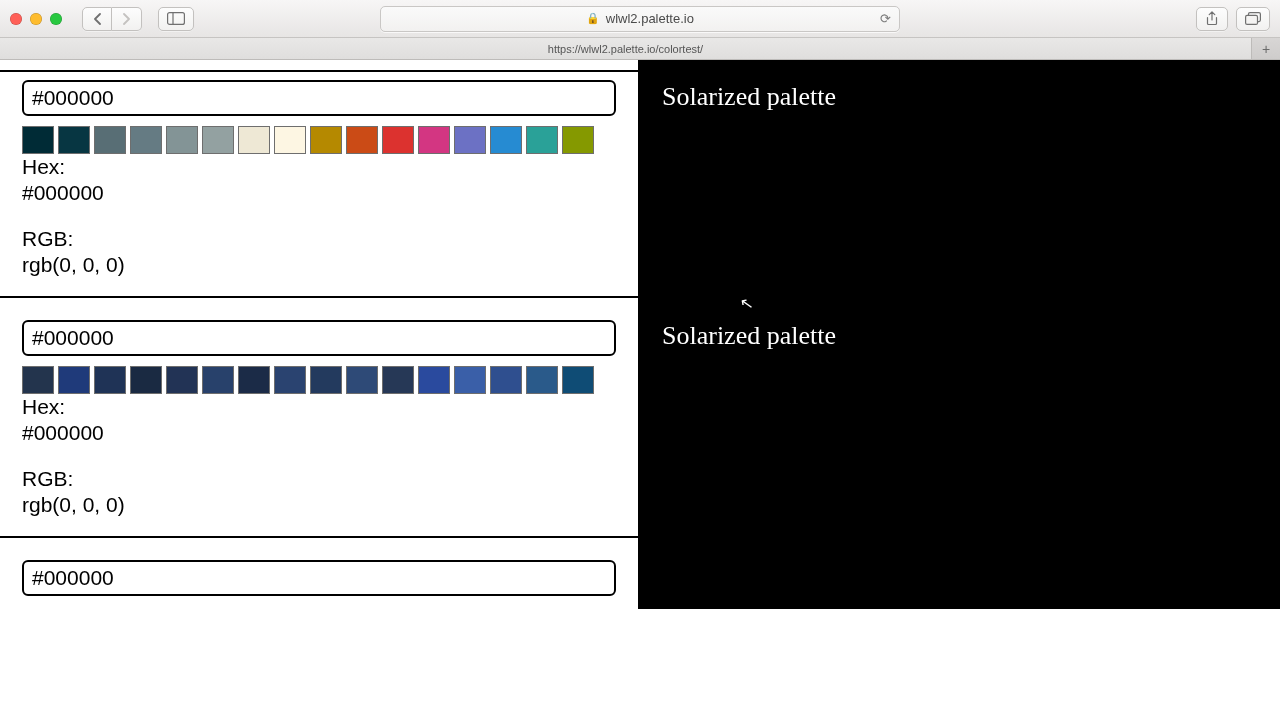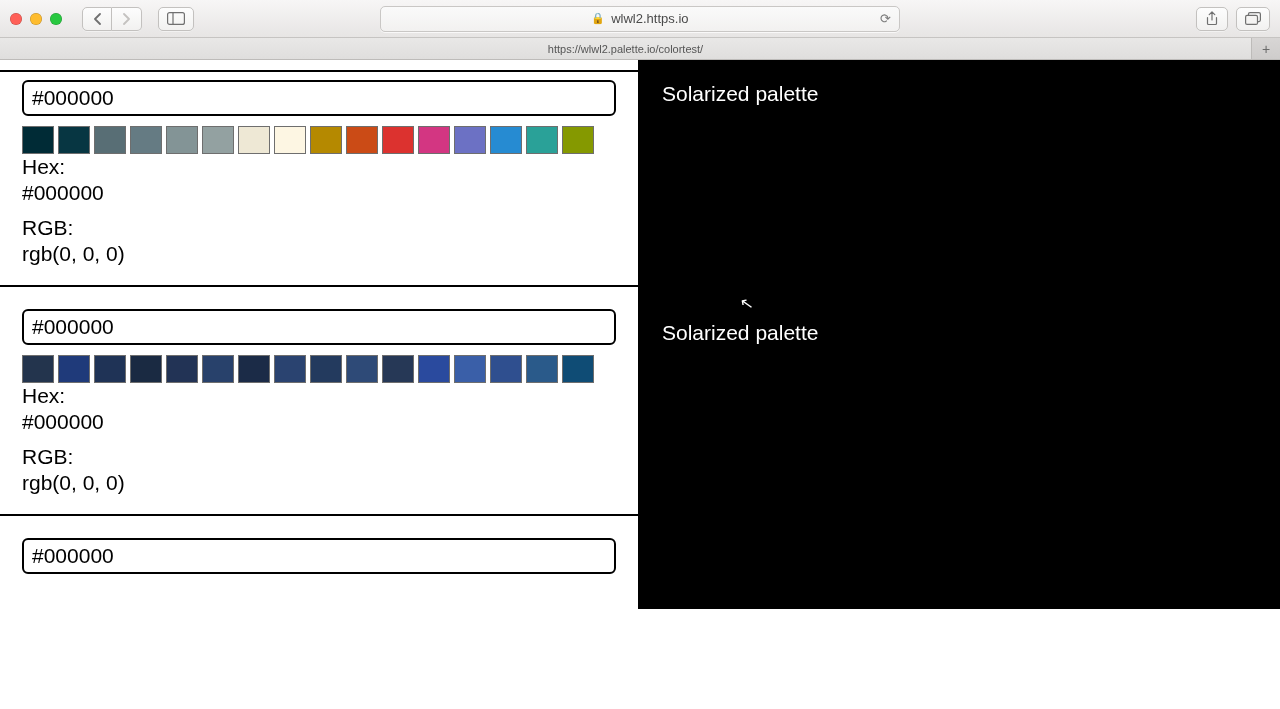--- a/index.html
+++ b/index.html
@@ -83,27 +83,27 @@
   .hex-input{
     width:100%; height:36px;
     border:2px solid #000; border-radius:6px;
     font-size:21px; padding:2px 8px;
     font-family:inherit;
     outline:none;
   }
   .swatches{ margin-top:10px; display:flex; gap:4px; flex-wrap:wrap;}
   .sw{ width:32px; height:28px; border:1px solid #6e6e6e; flex:none;}
   .lbl{margin-top:0; line-height:1.25;}
-  .lbl2{margin-top:8px; line-height:1.25;}
+  .lbl2{margin-top:19px; line-height:1.25;}
   .right-panel{
     padding:22px 22px;
     height:239px;
     border-bottom:0;
   }
-  .right-title{font-size:21px;}
+  .right-title{font-size:26px;font-family:Liberation Serif, serif;}
   
   .fake-cursor{
     position:absolute; left:740px; top:234px;
     font-size:16px; color:#fff; pointer-events:none;
     text-shadow:0 0 2px #000,0 0 2px #000;
     transform:rotate(-10deg);
   }
   
   .bottom-blank{height:100px; background:#fff;}
   svg{display:block;}
@@ -133,21 +133,21 @@
 
   <div class="tb-btn sidebar-btn">
     <svg width="18" height="13" viewBox="0 0 18 13">
       <rect x="0.6" y="0.6" width="16.8" height="11.8" rx="2" fill="none" stroke="#707070" stroke-width="1.2"></rect>
       <line x1="6" y1="0.6" x2="6" y2="12.4" stroke="#707070" stroke-width="1.2"></line>
     </svg>
   </div>
 
   <div class="url-bar">
     <span class="lock">🔒</span>
-    <span>wlwl2.https.io</span>
+    <span>wlwl2.palette.io</span>
     <span class="reload">⟳</span>
   </div>
 
   <div class="right-btns">
     <div class="tb-btn">
       <svg width="14" height="15" viewBox="0 0 14 15">
         <path d="M7 9V1M7 1 4.2 3.6M7 1l2.8 2.6" fill="none" stroke="#707070" stroke-width="1.2" stroke-linecap="round" stroke-linejoin="round"></path>
         <path d="M2.5 6.5v6a1 1 0 0 0 1 1h7a1 1 0 0 0 1-1v-6" fill="none" stroke="#707070" stroke-width="1.2" stroke-linecap="round"></path>
       </svg>
     </div>

